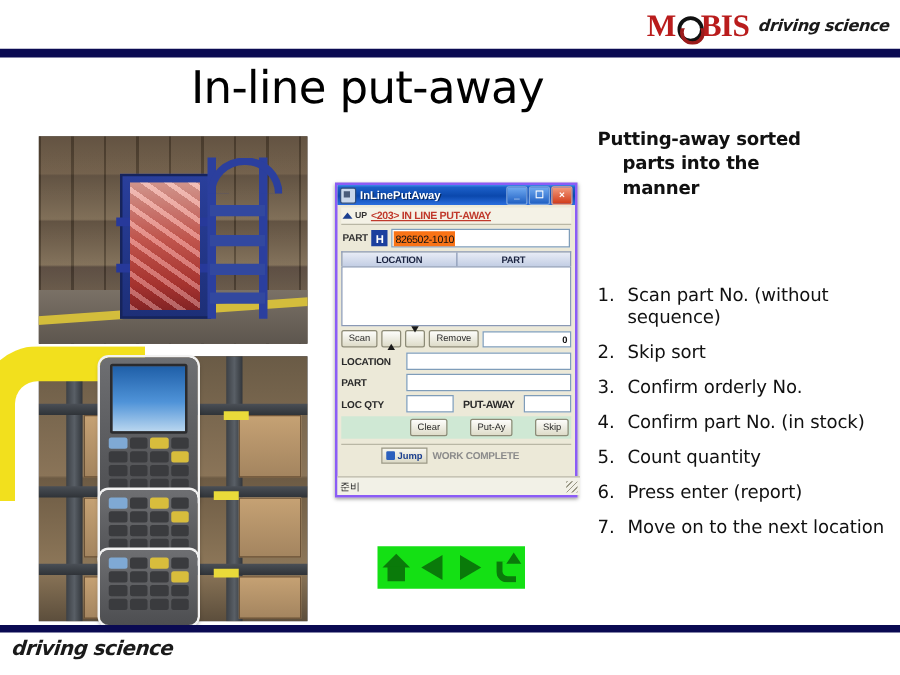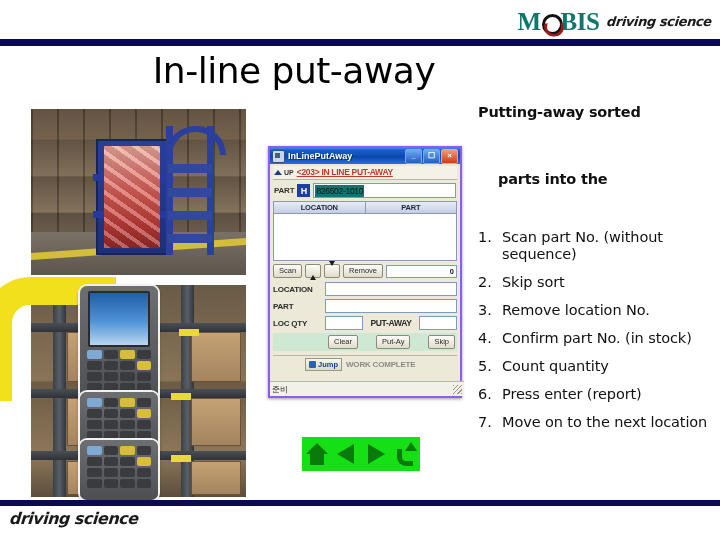--- a/index.html
+++ b/index.html
@@ -13,21 +13,21 @@
   .slide{position:absolute;inset:0;}
 
   
   .logo-wrap{
     position:absolute;left:468px;top:6px;width:244px;height:30px;
     display:flex;align-items:center;justify-content:flex-end;gap:8px;
   }
   .logo-mobis{
     font-family:"Liberation Serif", serif;
     font-weight:bold;font-size:25px;letter-spacing:-0.5px;
-    color:#0f766e;line-height:1;position:relative;white-space:nowrap;
+    color:#b91c1c;line-height:1;position:relative;white-space:nowrap;
   }
   .logo-o{
     display:inline-block;position:relative;width:20px;height:19px;
     vertical-align:-2px;
   }
   .logo-o::before{
     content:"";position:absolute;left:1px;top:1px;width:15px;height:15px;
     border:3px solid #111;border-radius:50%;
   }
   .logo-o::after{
@@ -222,21 +222,21 @@
   .part-lbl{font-size:8px;font-weight:bold;color:#333;letter-spacing:-0.2px;}
   .part-h{
     background:#1b3f9e;color:#fff;font-size:9px;font-weight:bold;
     width:13px;height:13px;display:flex;align-items:center;justify-content:center;
   }
   .part-input{
     flex:1;height:13px;background:#fff;border:1px solid #7f9db9;
     display:flex;align-items:center;padding:0 1px;
   }
   .part-val{
-    background:#0f766e;color:#111;font-size:8.5px;letter-spacing:-0.3px;
+    background:#f97316;color:#111;font-size:8.5px;letter-spacing:-0.3px;
     padding:0 1px;line-height:12px;
   }
   .grid-head{
     display:flex;border:1px solid #8a99b5;border-bottom:none;
     background:linear-gradient(180deg,#e8ecf6,#c3cee4);
   }
   .grid-head div{
     flex:1;text-align:center;font-size:7.5px;font-weight:bold;color:#1a2340;
     padding:1px 0;letter-spacing:-0.2px;
   }
@@ -326,21 +326,21 @@
     border-left:6px solid transparent;border-right:6px solid transparent;border-bottom:9px solid #0a7a0a;
   }
 
   
   .lead{
     position:absolute;left:478px;top:103px;width:224px;
     font-family:"DejaVu Sans", sans-serif;
     font-weight:bold;font-size:14.5px;color:#111;line-height:1.33;
     letter-spacing:-0.2px;
   }
-  .lead .ind{display:block;padding-left:20px;margin-top:48px;}
+  .lead .ind{display:block;padding-left:20px;}
   .steps{
     position:absolute;left:478px;top:229px;width:232px;
     margin:0;padding:0;list-style:none;
   }
   .steps li{
     display:flex;gap:7px;
     font-family:"DejaVu Sans", sans-serif;
     font-size:14.5px;color:#111;line-height:1.17;margin-bottom:11px;
     letter-spacing:-0.1px;
   }
@@ -550,34 +550,35 @@
   <div class="greenbar">
     <span class="g-ico g-home"></span>
     <span class="g-ico g-left"></span>
     <span class="g-ico g-right"></span>
     <span class="g-ico g-ret"></span>
   </div>
 
   <div class="lead">
     <span>Putting-away sorted</span>
     <span class="ind">parts into the</span>
+    <span class="ind">manner</span>
   </div>
 
   <ol class="steps">
     <li>
         <span class="num">1.</span>
         <span class="txt">Scan part No. (without sequence)</span>
       </li>
     <li>
         <span class="num">2.</span>
         <span class="txt">Skip sort</span>
       </li>
     <li>
         <span class="num">3.</span>
-        <span class="txt">Remove location No.</span>
+        <span class="txt">Confirm orderly No.</span>
       </li>
     <li>
         <span class="num">4.</span>
         <span class="txt">Confirm part No. (in stock)</span>
       </li>
     <li>
         <span class="num">5.</span>
         <span class="txt">Count quantity</span>
       </li>
     <li>

